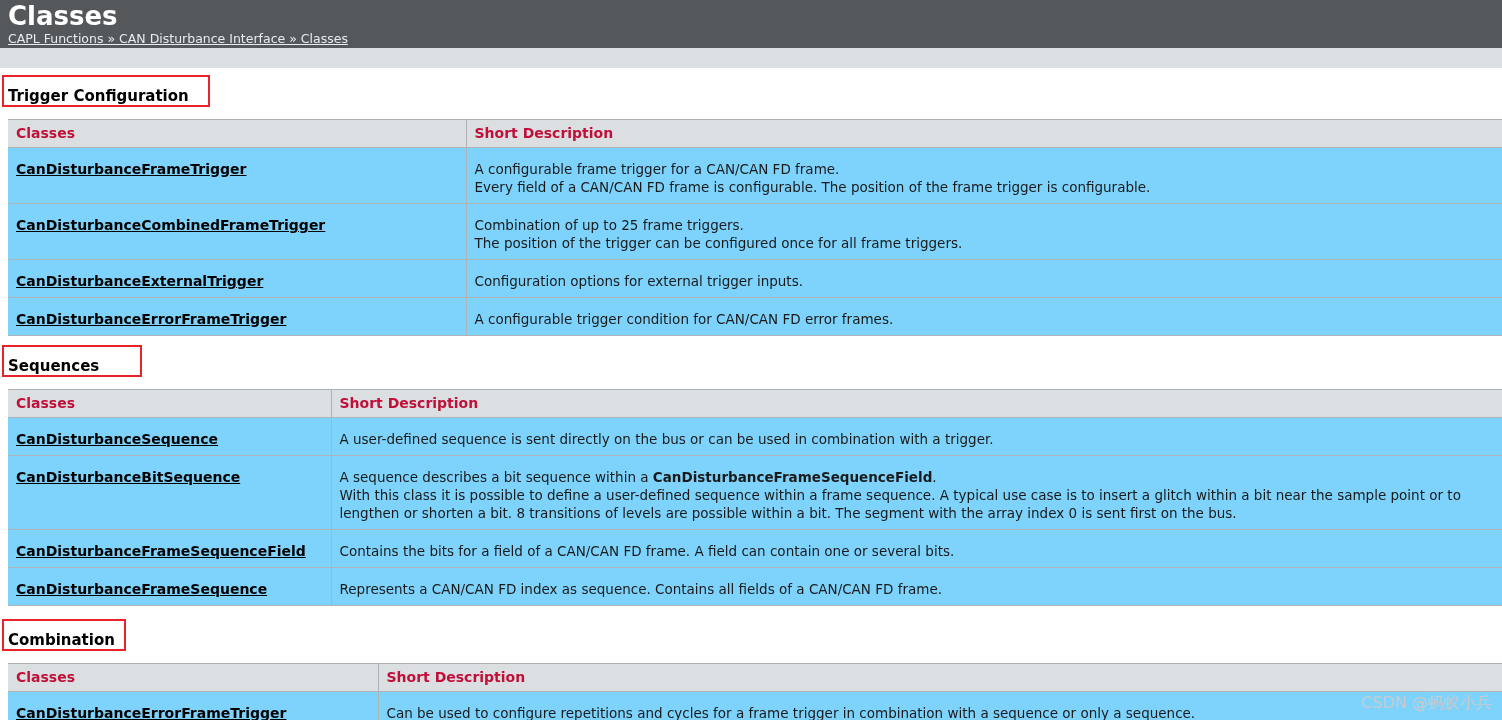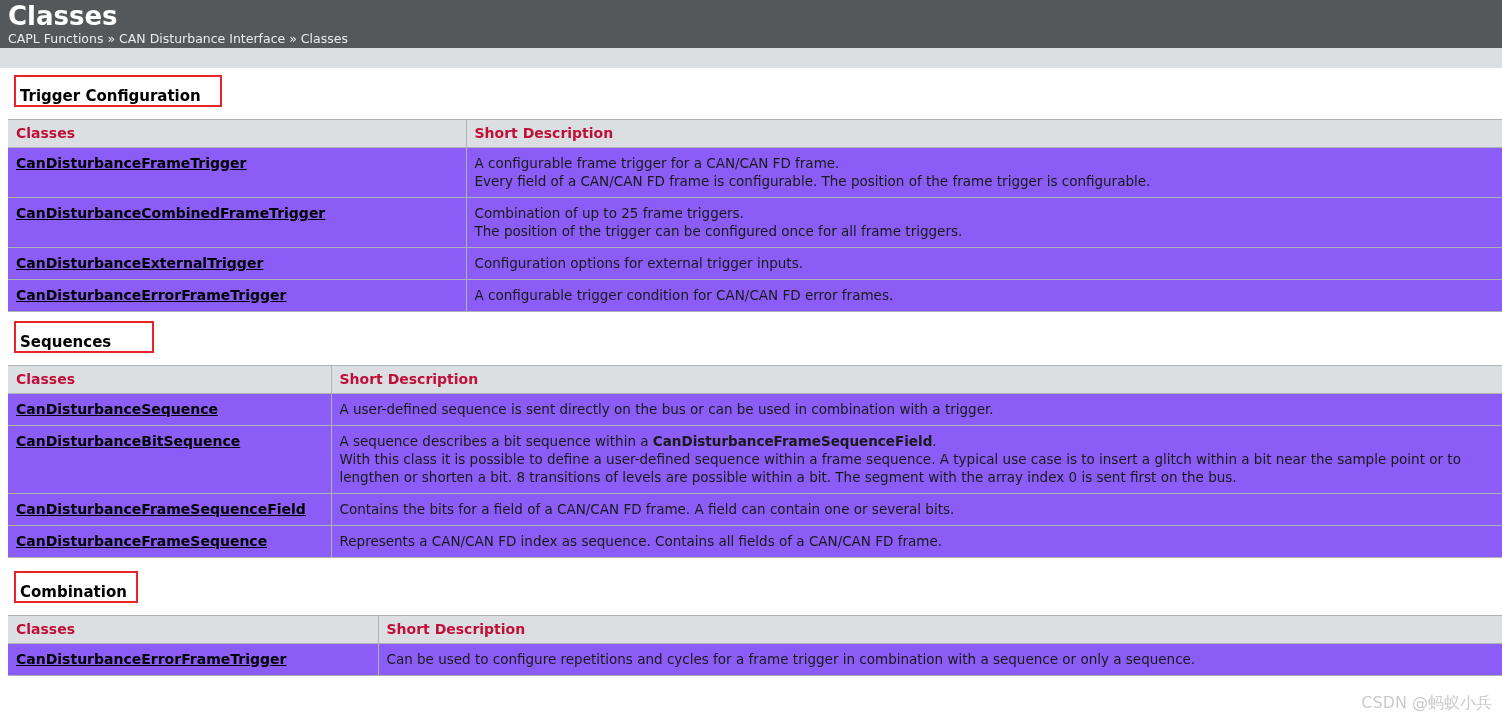--- a/index.html
+++ b/index.html
@@ -27,34 +27,35 @@
     font-size: 26px;
     font-weight: bold;
     line-height: 28px;
     letter-spacing: 0px;
   }
   .breadcrumb {
     color: #e9ecee;
     font-size: 12.5px;
     line-height: 16px;
     margin-top: 1px;
+    text-decoration: underline;
   }
   .subbar {
     background: #dbdfe1;
     height: 20px;
   }
 
   
   .section {
     margin-top: 0;
   }
   .section-heading-wrap {
     position: relative;
     display: inline-block;
-    margin-left: 20px;
+    margin-left: 8px;
   }
   .section-heading {
     font-size: 15px;
     font-weight: bold;
     color: #000000;
     line-height: 18px;
     padding: 0;
     white-space: nowrap;
   }
   .annot-box {
@@ -78,24 +79,24 @@
     font-size: 14px;
     font-weight: bold;
     text-align: left;
     padding: 5px 8px 6px 8px;
     border-bottom: 1px solid #b0b3b5;
     border-right: 1px solid #b0b3b5;
     vertical-align: middle;
   }
   table.doc-table th:last-child { border-right: none; }
   table.doc-table td {
-    background: #8b5cf6;
+    background: #7dd3fc;
     font-size: 13.5px;
     color: #1a1a1a;
-    padding: 6px 8px 7px 8px;
+    padding: 12px 8px 7px 8px;
     border-bottom: 1px solid #b0b3b5;
     border-right: 1px solid #b0b3b5;
     vertical-align: top;
     line-height: 18px;
   }
   table.doc-table td:last-child { border-right: none; }
   .cls-link {
     color: #000000;
     font-weight: bold;
     text-decoration: underline;

